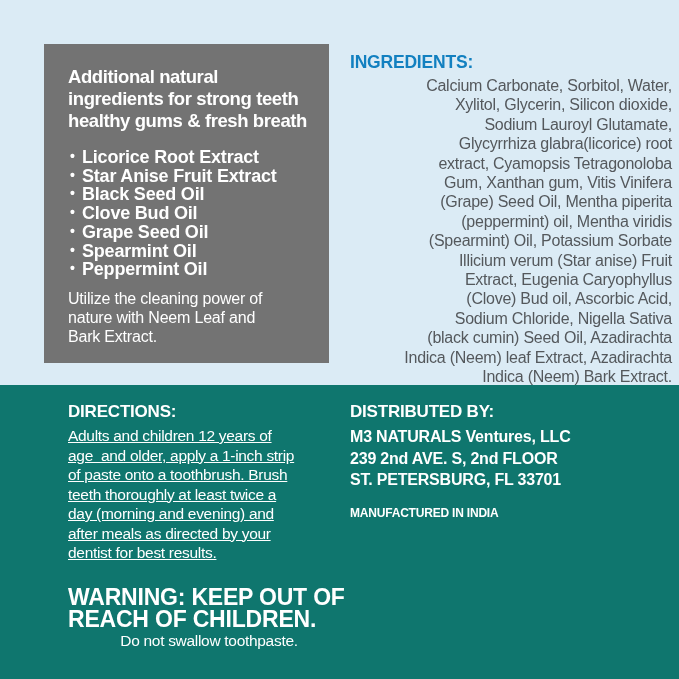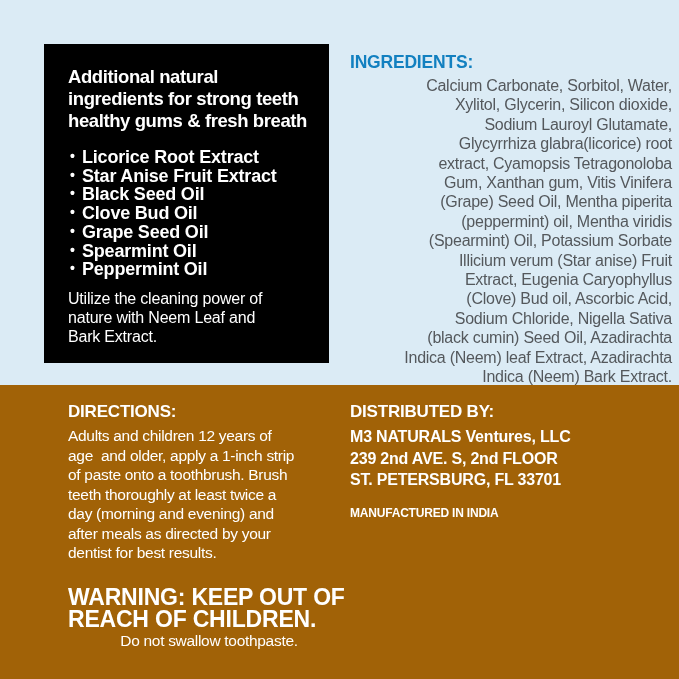--- a/index.html
+++ b/index.html
@@ -14,21 +14,21 @@
     background: #dbebf5;
     overflow: hidden;
   }
   
   .info-box {
     position: absolute;
     left: 44px;
     top: 44px;
     width: 285px;
     height: 319px;
-    background: #000000;
+    background: #737373;
     box-sizing: border-box;
     padding: 22px 20px 0 24px;
     color: #ffffff;
   }
   .info-heading {
     font-size: 18.5px;
     font-weight: 700;
     line-height: 22px;
     letter-spacing: -0.4px;
     white-space: pre-wrap;
@@ -84,40 +84,41 @@
     margin: 0;
     text-align: right;
   }
   
   .bottom-band {
     position: absolute;
     left: 0;
     top: 385px;
     width: 679px;
     height: 294px;
-    background: #a16207;
+    background: #0f766e;
     color: #ffffff;
     box-sizing: border-box;
     display: flex;
     padding: 17px 10px 0 68px;
   }
   .col-left  { width: 282px; flex: none; }
   .col-right { flex: 1; }
   .band-heading {
     font-size: 17px;
     font-weight: 700;
     letter-spacing: -0.2px;
     margin: 0 0 4px 0;
   }
   .directions-body {
     font-size: 15.5px;
     line-height: 19.5px;
     letter-spacing: -0.3px;
     white-space: pre-wrap;
     margin: 0 0 0 0;
+    text-decoration: underline;
   }
   .warning-heading {
     font-size: 23px;
     font-weight: 700;
     line-height: 22px;
     letter-spacing: -0.2px;
     white-space: pre-wrap;
     margin: 23px 0 2px 0;
   }
   .warning-body {

